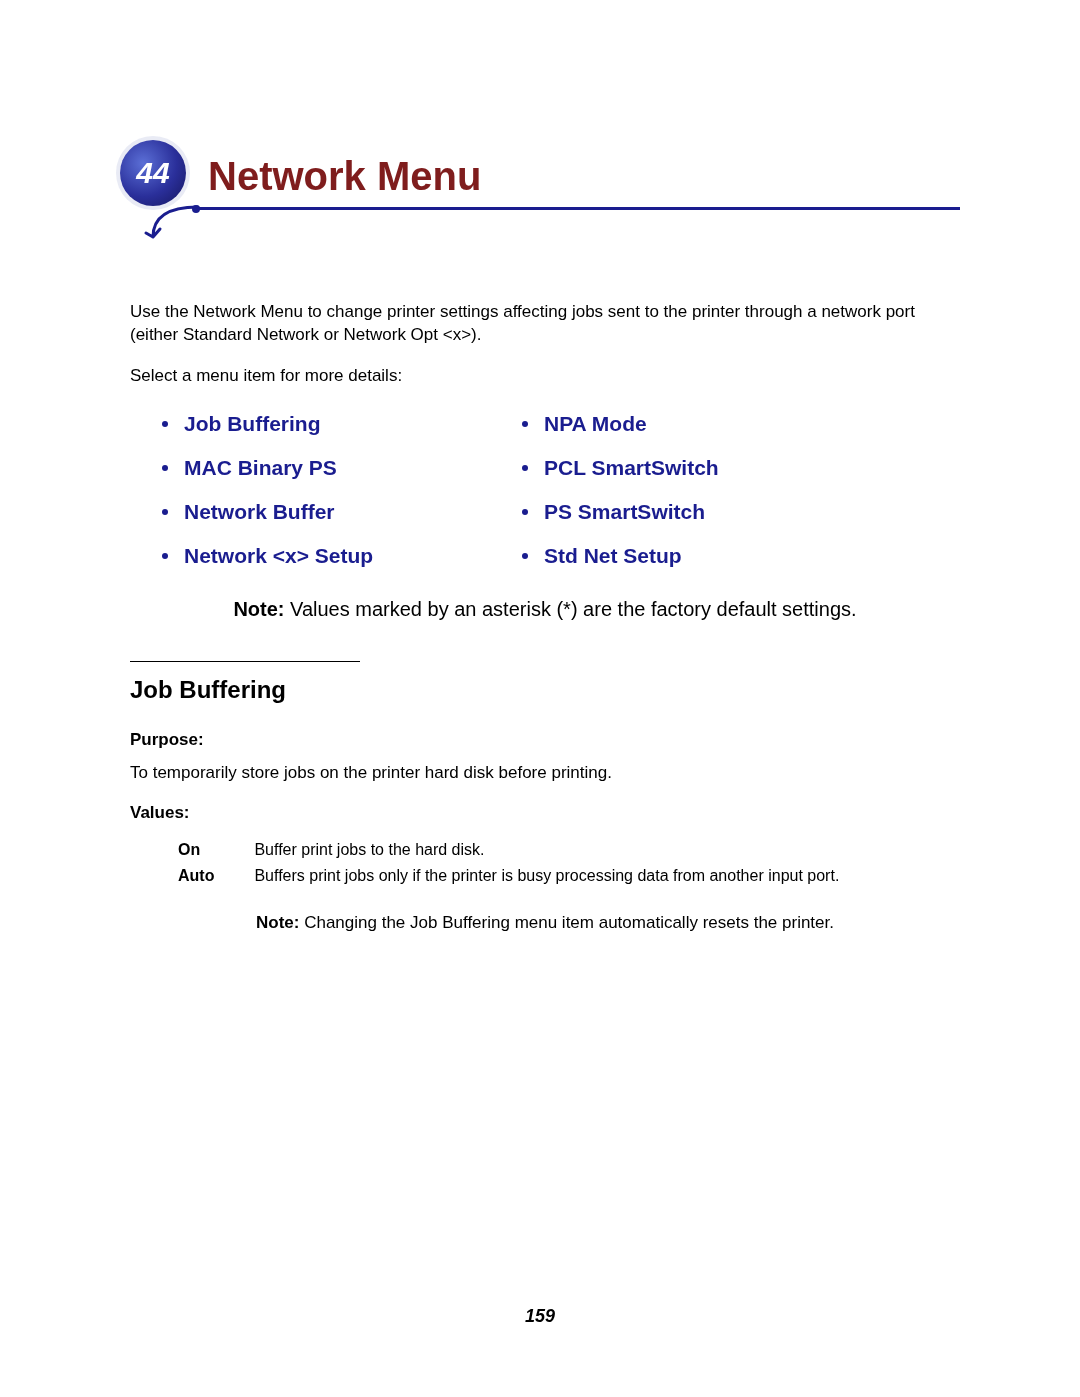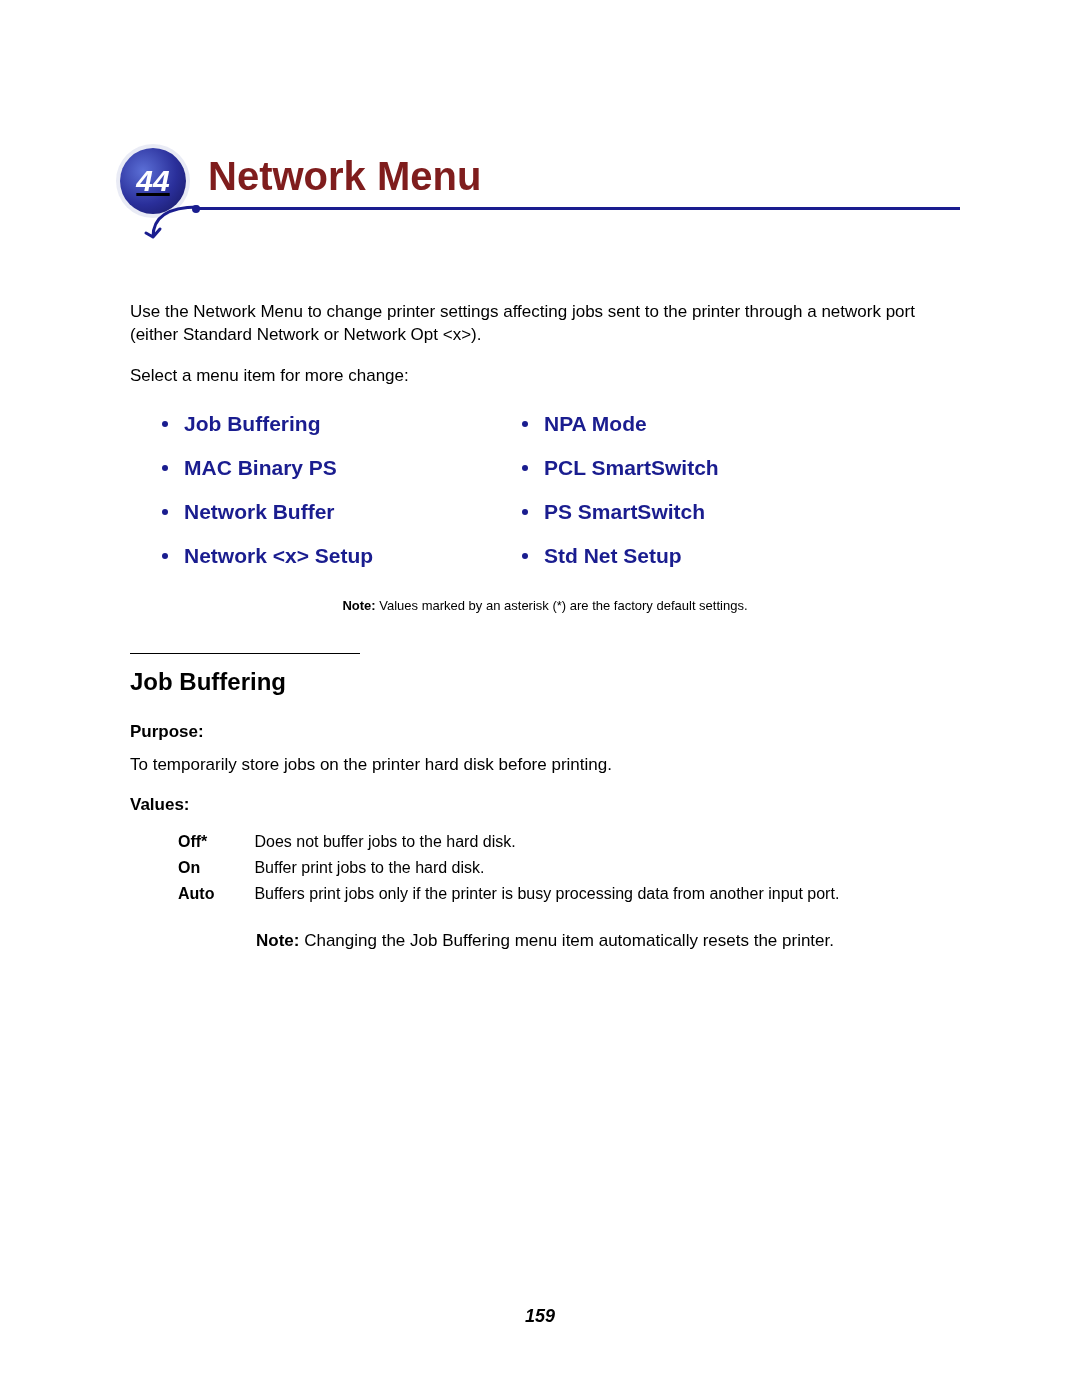--- a/index.html
+++ b/index.html
@@ -22,24 +22,23 @@
   }
   .chapter-badge {
     width: 66px;
     height: 66px;
     border-radius: 50%;
     background: radial-gradient(circle at 35% 35%, #5b6fd6 0%, #2a2f9a 55%, #15155c 100%);
     display: flex;
     align-items: center;
     justify-content: center;
     position: absolute;
-    top: 8px;
+    top: 0;
     left: -10px;
     box-shadow: 0 0 0 4px rgba(200,205,230,0.4);
-    text-decoration: underline;
   }
   .chapter-number {
     color: #fff;
     font-size: 30px;
     font-weight: bold;
     font-style: italic;
   }
   .chapter-title {
     font-size: 40px;
     font-weight: bold;
@@ -108,21 +107,21 @@
   }
   .menu-link {
     color: #1a1d8f;
     font-weight: bold;
     font-size: 21px;
     text-decoration: none;
     cursor: pointer;
   }
   .note-center {
     text-align: center;
-    font-size: 13px;
+    font-size: 20px;
     margin: 30px 0 40px 0;
   }
   .note-center .bold {
     font-weight: bold;
   }
   .section-rule {
     border: none;
     border-top: 1.5px solid #000;
     width: 230px;
     margin: 0 0 14px 0;
@@ -184,21 +183,21 @@
       <div class="tail">
         <svg viewBox="0 0 50 40">
           <path d="M 50 0 Q 5 0 5 30 L 12 22 L 5 30 L -2 26" fill="none" stroke="#1a1d8f" stroke-width="3" stroke-linecap="round" stroke-linejoin="round"></path>
         </svg>
       </div>
       <div class="title-rule"></div>
     </div>
   </div>
 
   <p class="body-text">Use the Network Menu to change printer settings affecting jobs sent to the printer through a network port (either Standard Network or Network Opt &lt;x&gt;).</p>
-  <p class="body-text">Select a menu item for more change:</p>
+  <p class="body-text">Select a menu item for more details:</p>
 
   <div class="menu-grid">
     <div class="menu-item">
       <span class="bullet"></span>
       <a class="menu-link">Job Buffering</a>
     </div>
     <div class="menu-item">
       <span class="bullet"></span>
       <a class="menu-link">NPA Mode</a>
     </div>
@@ -234,24 +233,20 @@
 
   <hr class="section-rule">
   <h2 class="section-heading">Job Buffering</h2>
 
   <p class="sub-heading">Purpose:</p>
   <p class="body-text">To temporarily store jobs on the printer hard disk before printing.</p>
 
   <p class="sub-heading">Values:</p>
   <table class="values-table">
     <tbody>
-        <tr>
-      <td class="key">Off*</td>
-      <td>Does not buffer jobs to the hard disk.</td>
-    </tr>
     <tr>
       <td class="key">On</td>
       <td>Buffer print jobs to the hard disk.</td>
     </tr>
     <tr>
       <td class="key">Auto</td>
       <td>Buffers print jobs only if the printer is busy processing data from another input port.</td>
     </tr>
   </tbody>
     </table>

